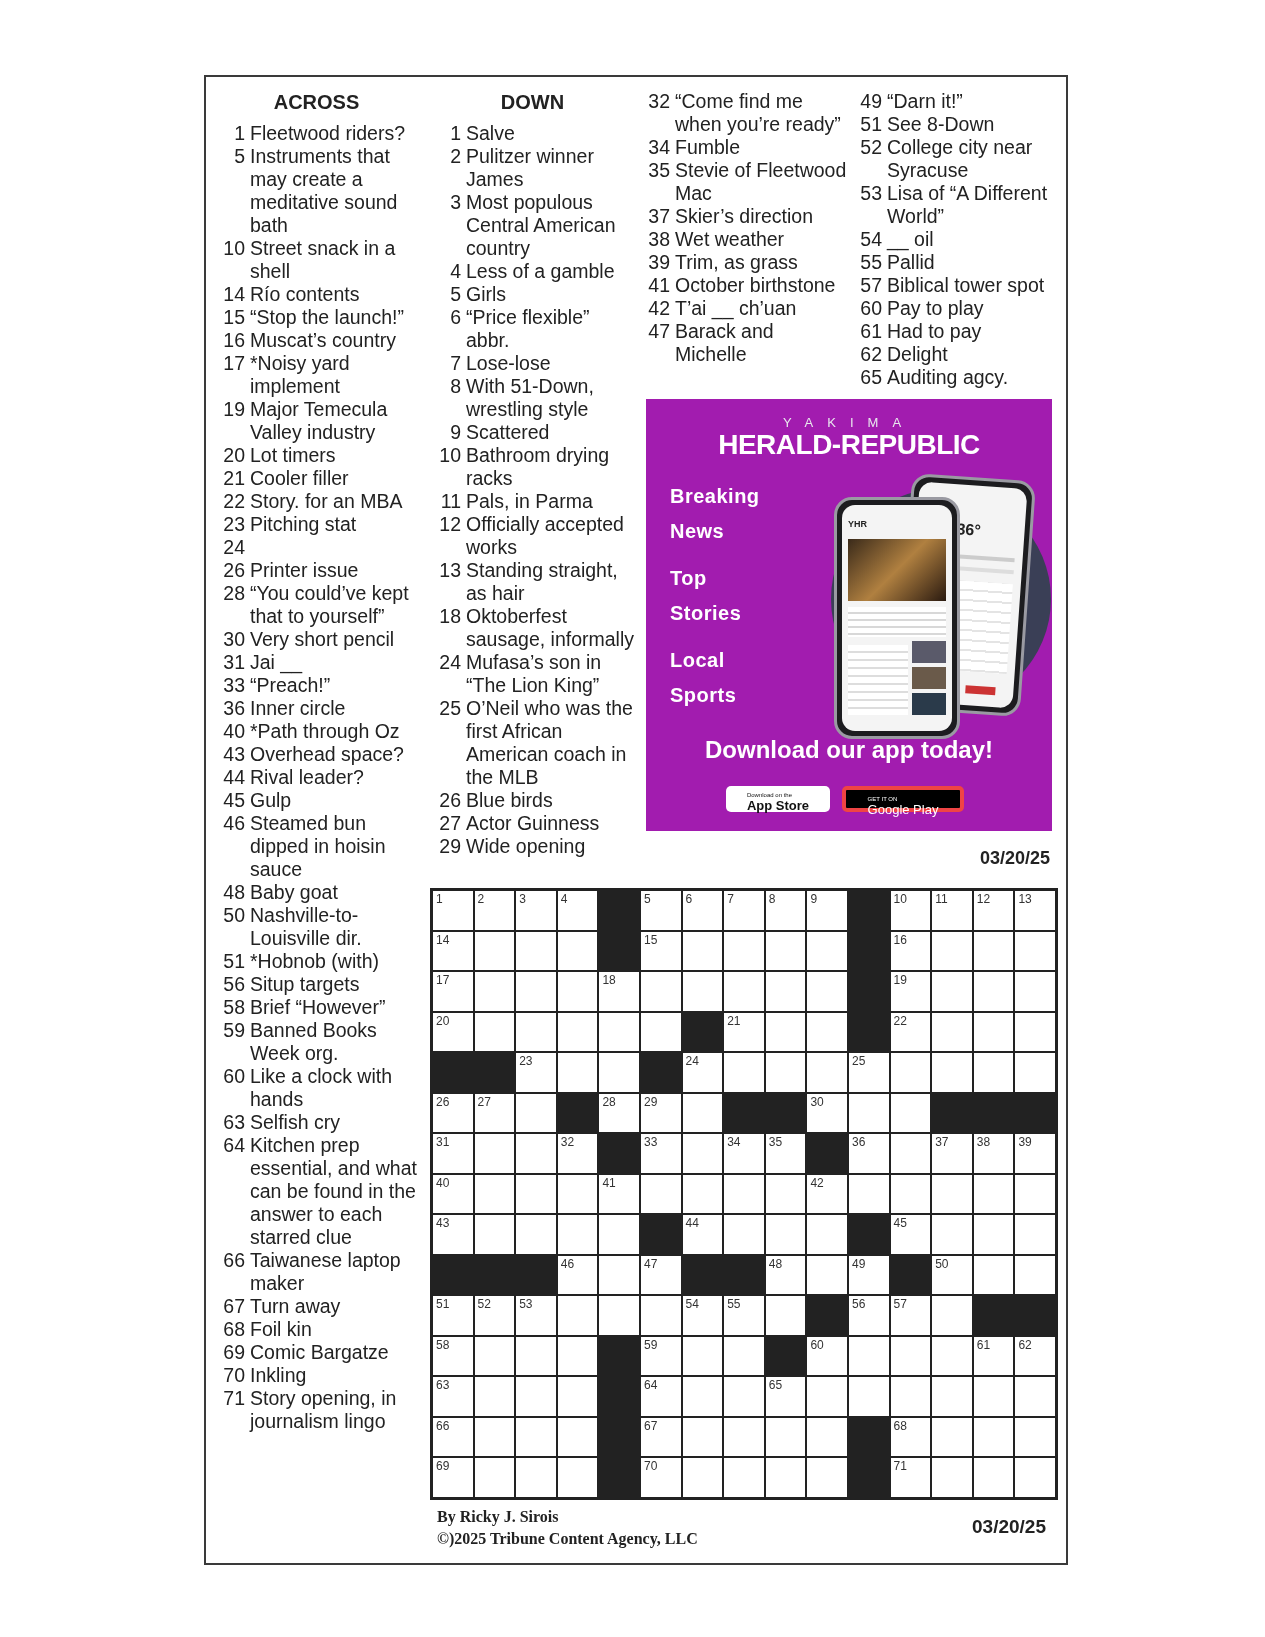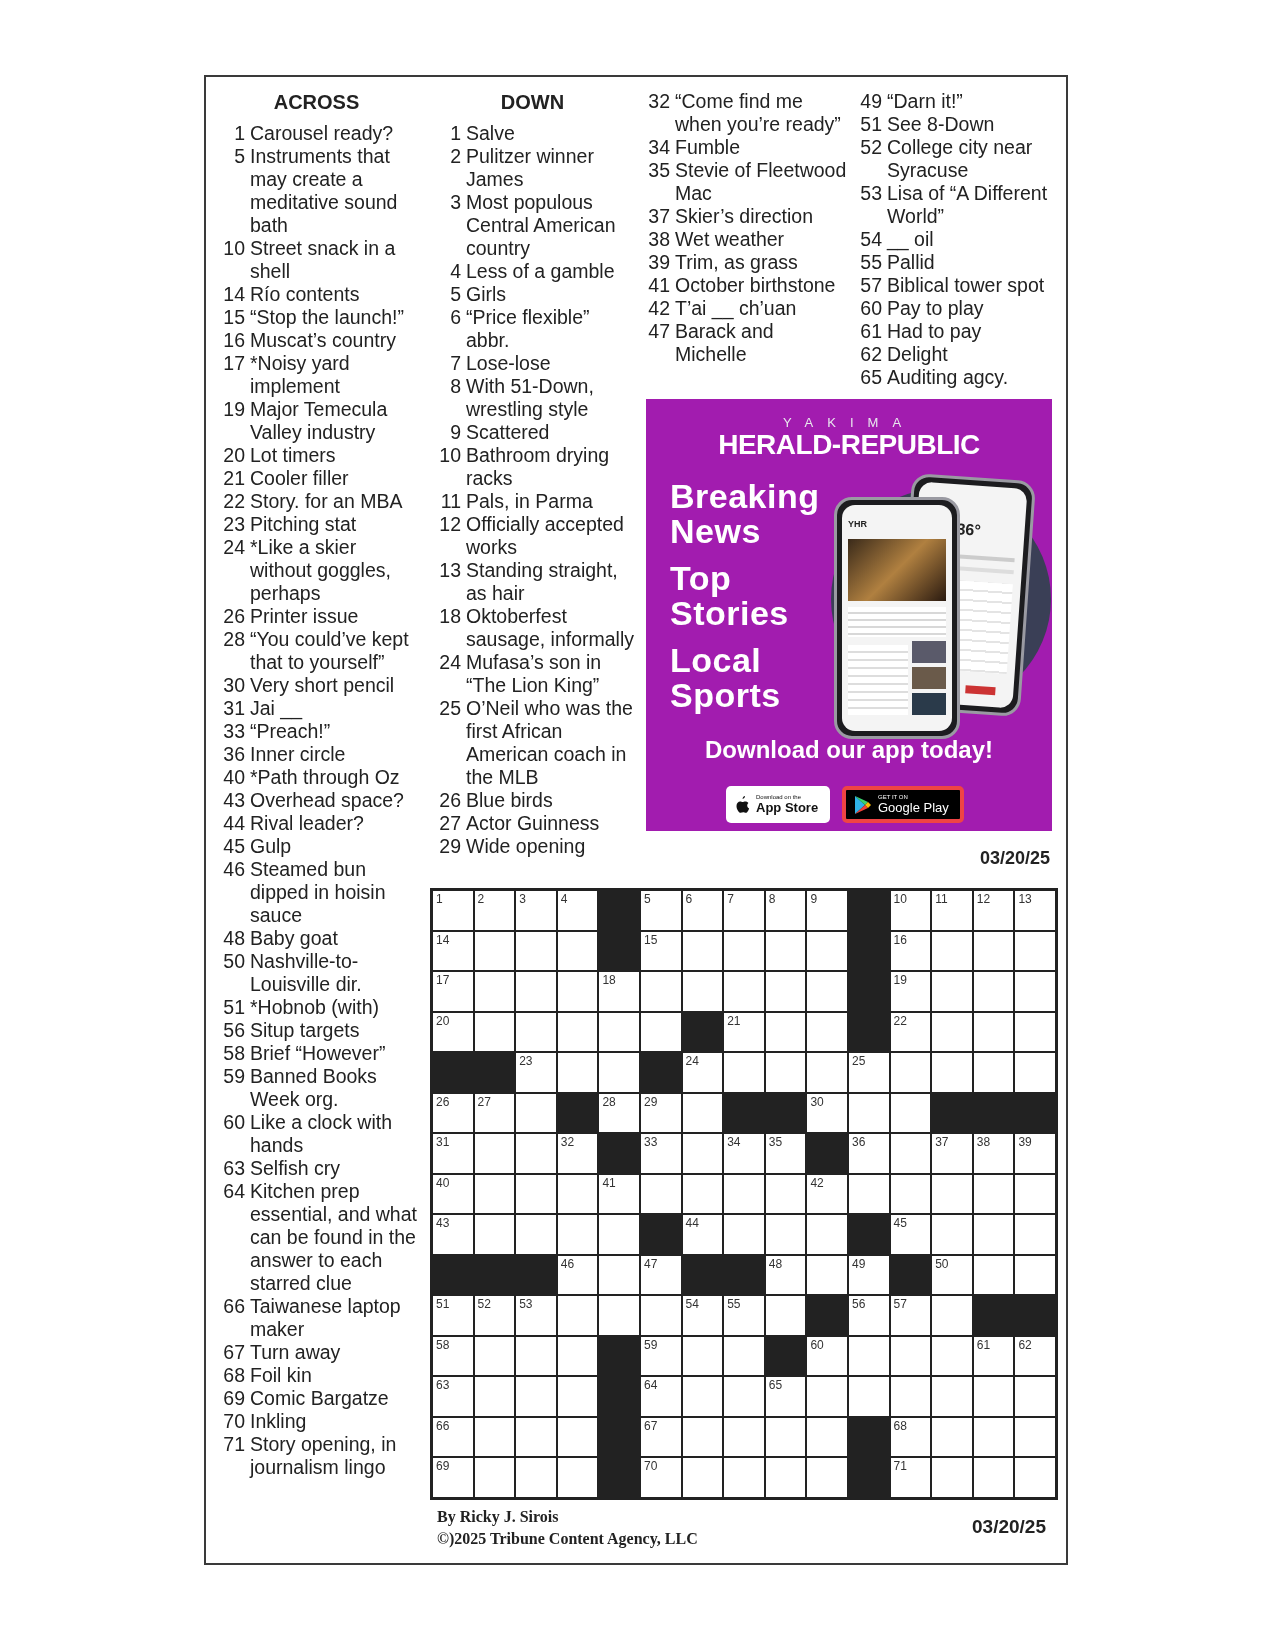--- a/index.html
+++ b/index.html
@@ -15,26 +15,26 @@
   #down{left:430px;top:90px;width:205px;}
   #down .num{width:31px;}
   #down3{left:640px;top:90px;width:210px;}
   #down3 .num{width:30px;}
   #down4{left:852px;top:90px;width:210px;}
   #down4 .num{width:30px;}
 
   .ad{position:absolute;left:646px;top:399px;width:406px;height:432px;background:#a21caf;color:#fff;overflow:hidden;}
   .ad .yak{position:absolute;top:16px;left:0;width:100%;text-align:center;font-size:13px;letter-spacing:14px;color:#e8e8ee;}
   .ad .hr{position:absolute;top:30px;left:0;width:100%;text-align:center;font-size:28px;font-weight:bold;letter-spacing:-0.5px;color:#fff;}
-  .ad .feat{position:absolute;left:24px;font-size:34px;font-weight:bold;line-height:35px;letter-spacing:0.5px;}
+  .ad .feat{position:absolute;left:24px;font-size:20px;font-weight:bold;line-height:35px;letter-spacing:0.5px;}
   .ad .glow{position:absolute;left:185px;top:90px;width:220px;height:220px;border-radius:50%;background:#3a3f56;}
   .phone{position:absolute;border-radius:18px;background:#1c1c1f;border:3px solid #9a9aa2;}
   .phone .scr{position:absolute;left:5px;top:5px;right:5px;bottom:5px;border-radius:13px;background:#f4f4f4;overflow:hidden;}
   .ad .cta{position:absolute;top:337px;left:0;width:100%;text-align:center;font-size:24px;font-weight:bold;}
-  .store{position:absolute;top:387px;height:37px;border-radius:5px;display:flex;align-items:center;gap:6px;padding:0 8px;box-sizing:border-box;}
+  .store{position:absolute;top:387px;height:26px;border-radius:5px;display:flex;align-items:center;gap:6px;padding:0 8px;box-sizing:border-box;flex-direction:column;}
   .store.apple{left:80px;width:104px;background:#fff;color:#111;}
   .store.google{left:196px;width:122px;background:#000;color:#fff;border:4px solid #ef4444;}
   .store .small{font-size:6px;line-height:7px;}
   .store .big{font-size:13px;line-height:14px;font-weight:bold;}
 
   .date{position:absolute;font-weight:bold;font-size:18px;}
   .grid{position:absolute;left:430px;top:888px;width:628px;height:612px;border:3px solid #222;box-sizing:border-box;display:grid;grid-template-columns:repeat(15,1fr);grid-template-rows:repeat(15,1fr);background:#222;gap:2px;padding:0;}
   .cell{background:#fff;position:relative;}
   .cell.blk{background:#222;}
   .cell .n{position:absolute;left:3px;top:1px;font-size:12px;color:#333;}
@@ -43,21 +43,21 @@
 </head>
 <body>
 
 <div class="frame"></div>
 
 <div class="col" id="across">
   <h3>ACROSS</h3>
   <div id="across-list">
       <div class="clue">
         <span class="num">1</span>
-        <span class="txt">Carousel ready?</span>
+        <span class="txt">Fleetwood riders?</span>
       </div>
       <div class="clue">
         <span class="num">5</span>
         <span class="txt">Instruments that may create a meditative sound bath</span>
       </div>
       <div class="clue">
         <span class="num">10</span>
         <span class="txt">Street snack in a shell</span>
       </div>
       <div class="clue">
@@ -91,21 +91,20 @@
       <div class="clue">
         <span class="num">22</span>
         <span class="txt">Story. for an MBA</span>
       </div>
       <div class="clue">
         <span class="num">23</span>
         <span class="txt">Pitching stat</span>
       </div>
       <div class="clue">
         <span class="num">24</span>
-        <span class="txt">*Like a skier without goggles, perhaps</span>
       </div>
       <div class="clue">
         <span class="num">26</span>
         <span class="txt">Printer issue</span>
       </div>
       <div class="clue">
         <span class="num">28</span>
         <span class="txt">“You could’ve kept that to yourself”</span>
       </div>
       <div class="clue">

